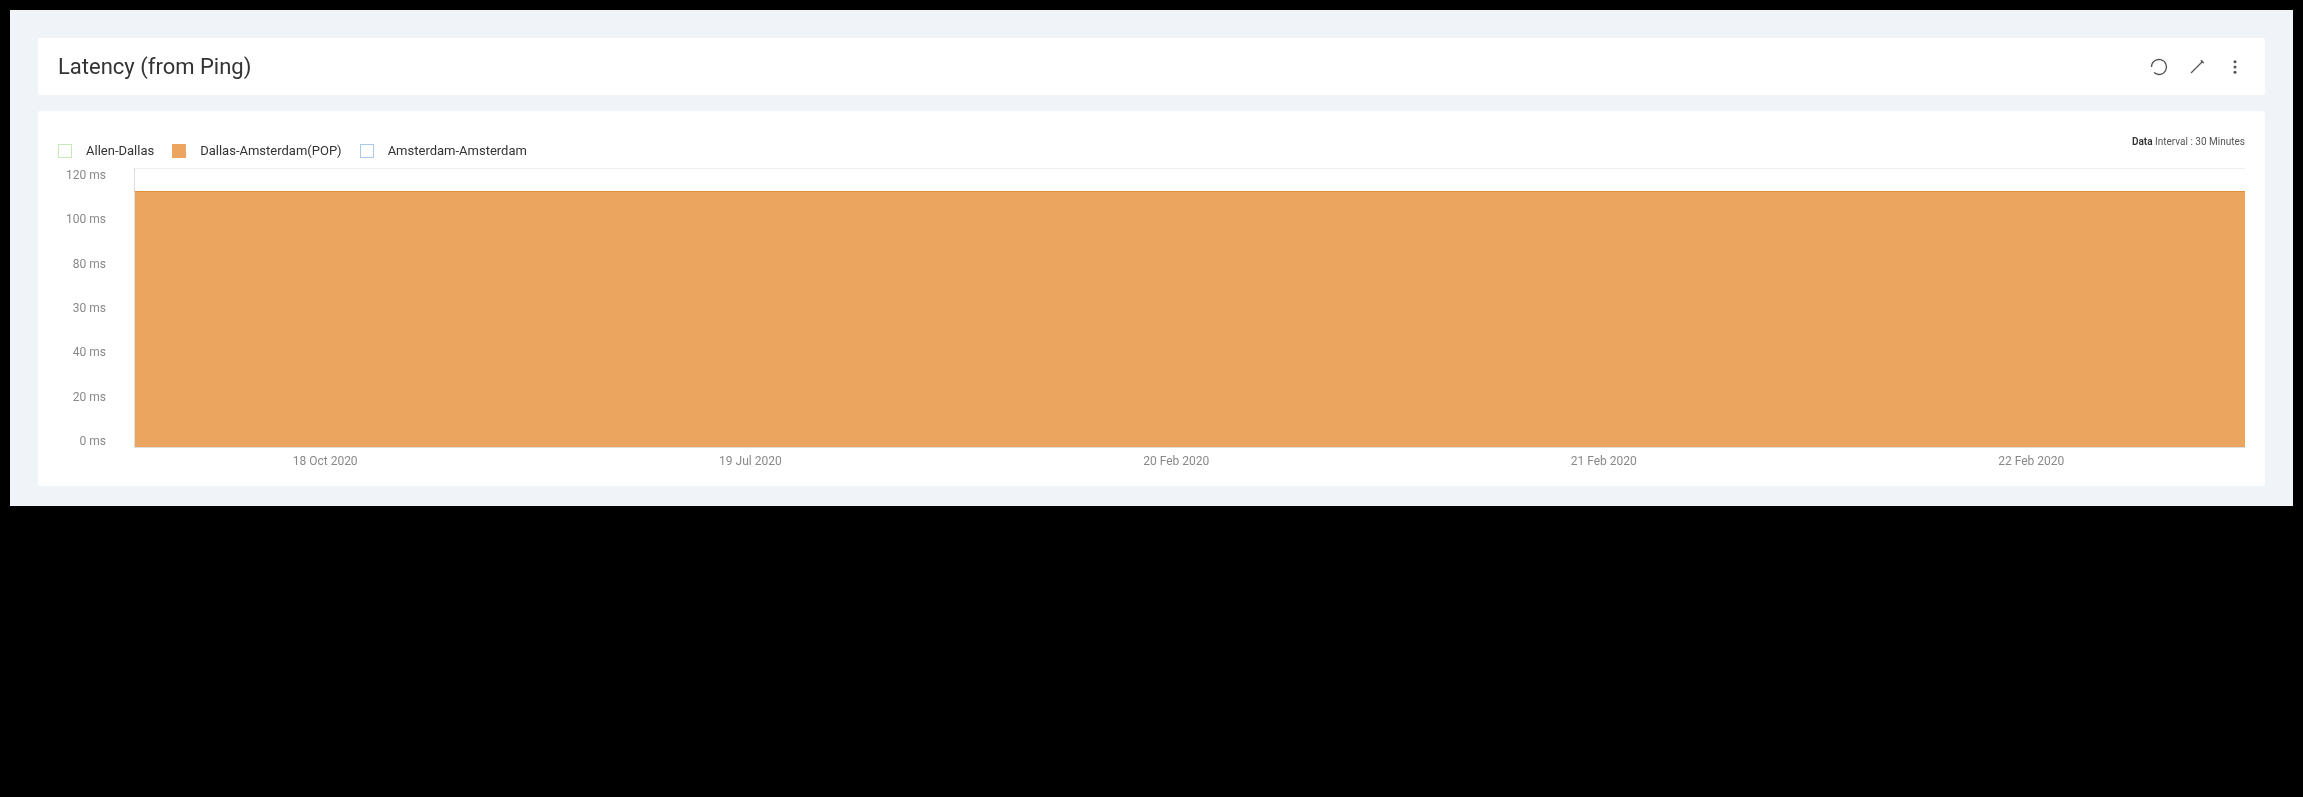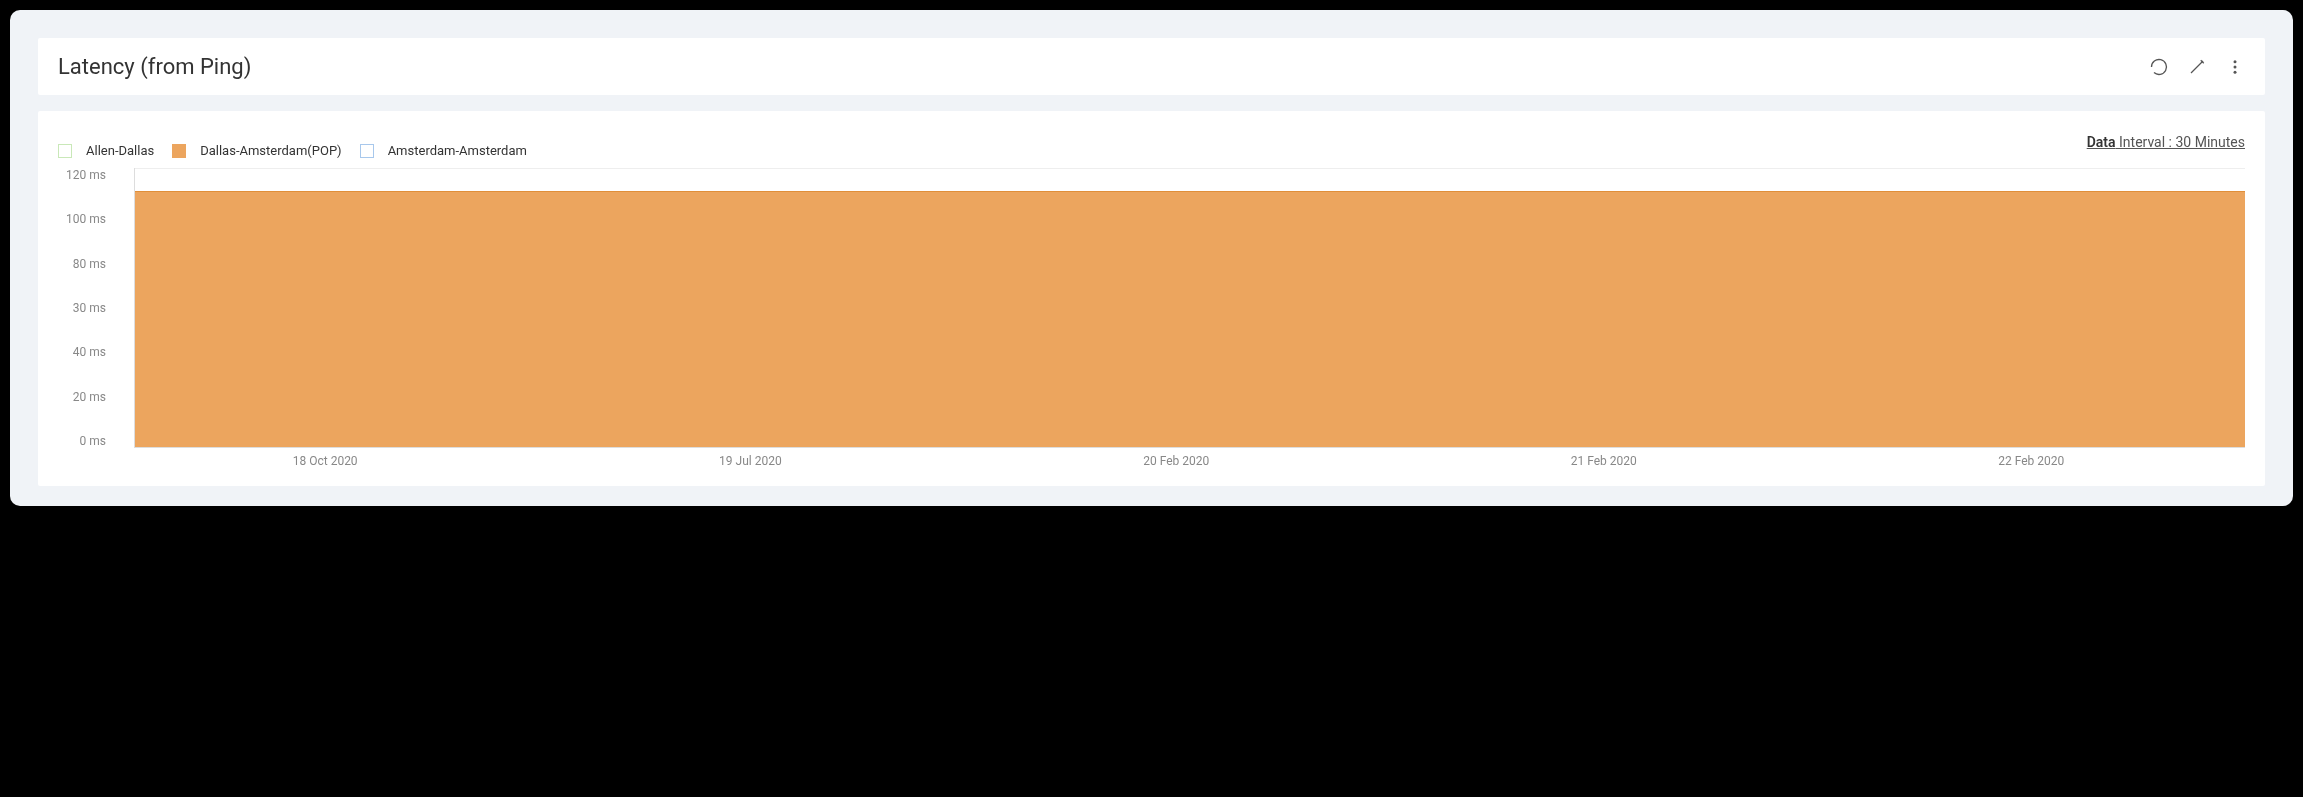--- a/index.html
+++ b/index.html
@@ -4,21 +4,21 @@
   <style>
     * { box-sizing: border-box; margin: 0; padding: 0; }
     body {
       background: #000;
       font-family: -apple-system, BlinkMacSystemFont, "Segoe UI", Roboto, sans-serif;
       padding: 10px;
     }
     .outer-container {
       background: #f0f3f7;
       padding: 28px 28px 20px 28px;
-      border-radius: 10px;
+      border-radius: 0;
     }
     .header-card {
       background: #fff;
       padding: 16px 20px;
       display: flex;
       align-items: center;
       justify-content: space-between;
       margin-bottom: 16px;
       border-radius: 2px;
     }
@@ -69,24 +69,23 @@
     .swatch {
       width: 14px;
       height: 14px;
       border: 1px solid #bbb;
       display: inline-block;
     }
     .swatch.s1 { background: #fff; border-color: #c9e8b8; }
     .swatch.s2 { background: #eca55e; border-color: #eca55e; }
     .swatch.s3 { background: #fff; border-color: #a8c8ec; }
     .interval {
-      font-size: 14px;
+      font-size: 10px;
       color: #555;
       white-space: nowrap;
-      text-decoration: underline;
     }
     .interval b { font-weight: 600; color: #333; }
     .plot-wrap {
       display: flex;
       margin-top: 8px;
       gap: 22px;
     }
     .yaxis {
       display: flex;
       flex-direction: column;

